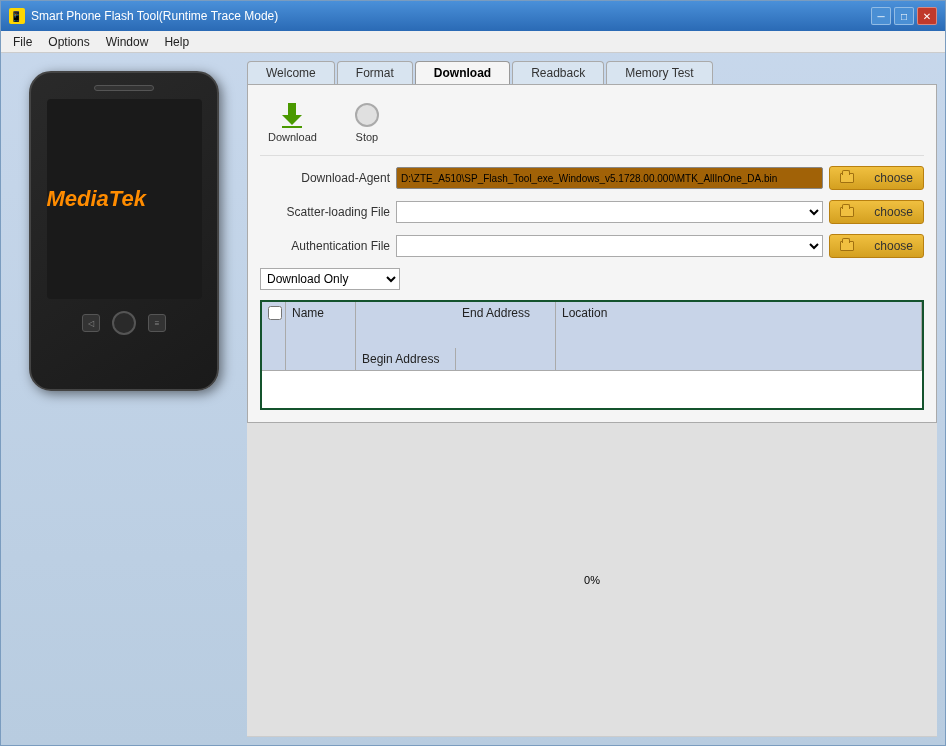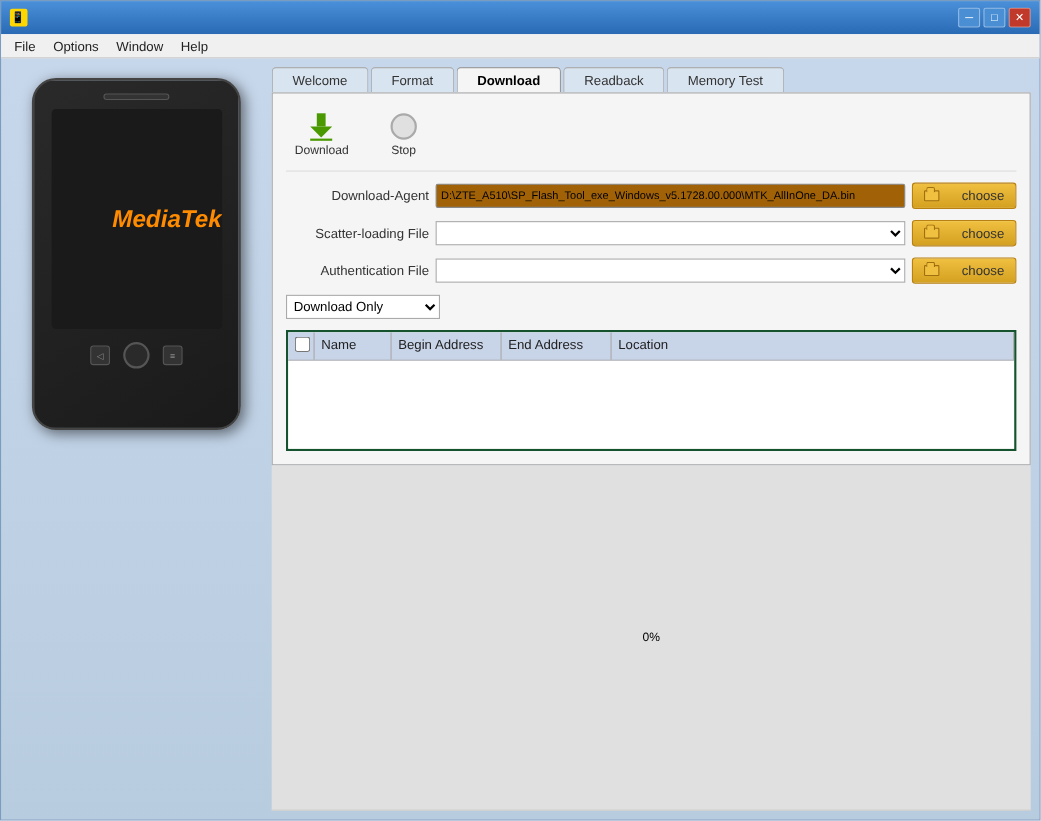--- a/index.html
+++ b/index.html
@@ -121,21 +121,21 @@
       border: 1px solid #555;
     }
     .phone-screen {
       width: 155px;
       height: 200px;
       background: #1a1a1a;
       border-radius: 4px;
       margin-top: 8px;
       display: flex;
       align-items: center;
-      justify-content: flex-end;
+      justify-content: flex-start;
       overflow: hidden;
     }
     .mediatek-logo {
       font-size: 22px;
       font-weight: bold;
       color: #ff8c00;
       font-style: italic;
     }
     .phone-bottom {
       display: flex;
@@ -332,21 +332,21 @@
     }
     .th {
       padding: 4px 6px;
       font-size: 12px;
       font-weight: normal;
       color: #222;
       border-right: 1px solid #aaa;
     }
     .th-check { width: 24px; }
     .th-name { width: 70px; }
-    .th-begin { width: 100px; }
+    .th-begin { width: 100px; margin-top: 46px; }
     .th-end { width: 100px; }
     .th-location { flex: 1; }
     .table-body {
       flex: 1;
       background: white;
     }
     .progress-container {
       flex: 1;
       background: #e0e0e0;
       height: 100%;
@@ -375,20 +375,21 @@
     }
   </style>
 </head>
 <body>
 
 <div class="window">
 
   <div class="title-bar">
     <div class="title-bar-left">
       <div class="title-bar-icon">📱</div>
+      <span>Smart Phone Flash Tool(Runtime Trace Mode)</span>
     </div>
     <div class="title-bar-buttons">
       <div class="title-btn minimize">─</div>
       <div class="title-btn maximize">□</div>
       <div class="title-btn close">✕</div>
     </div>
   </div>
 
   <div class="menu-bar">
     <div class="menu-item">File</div>

